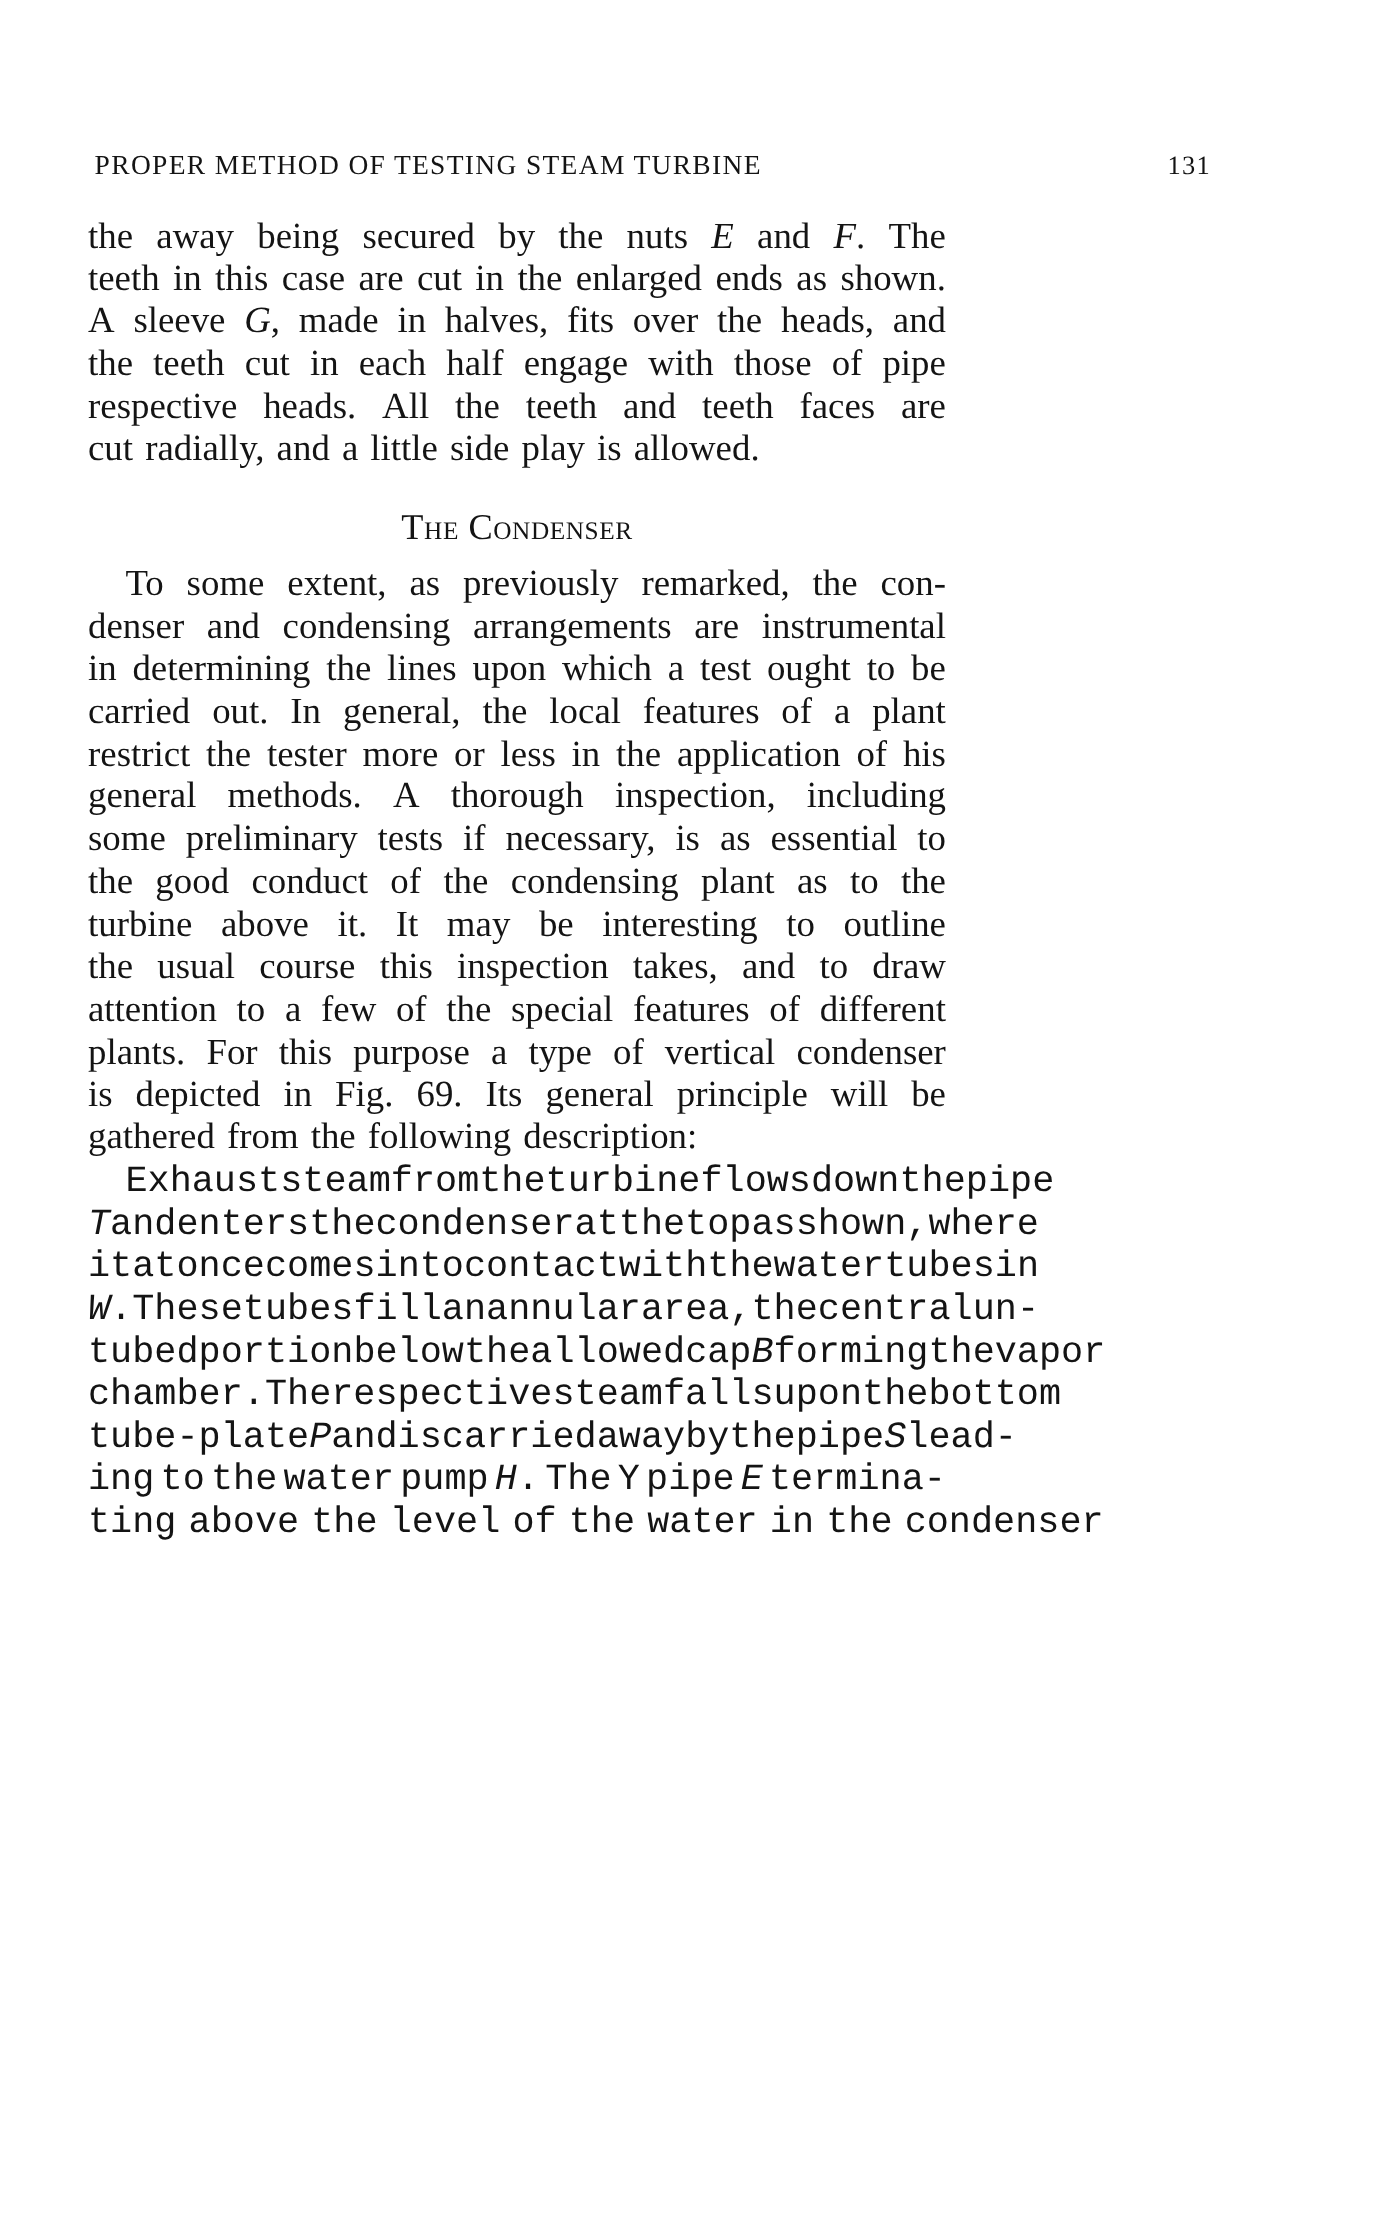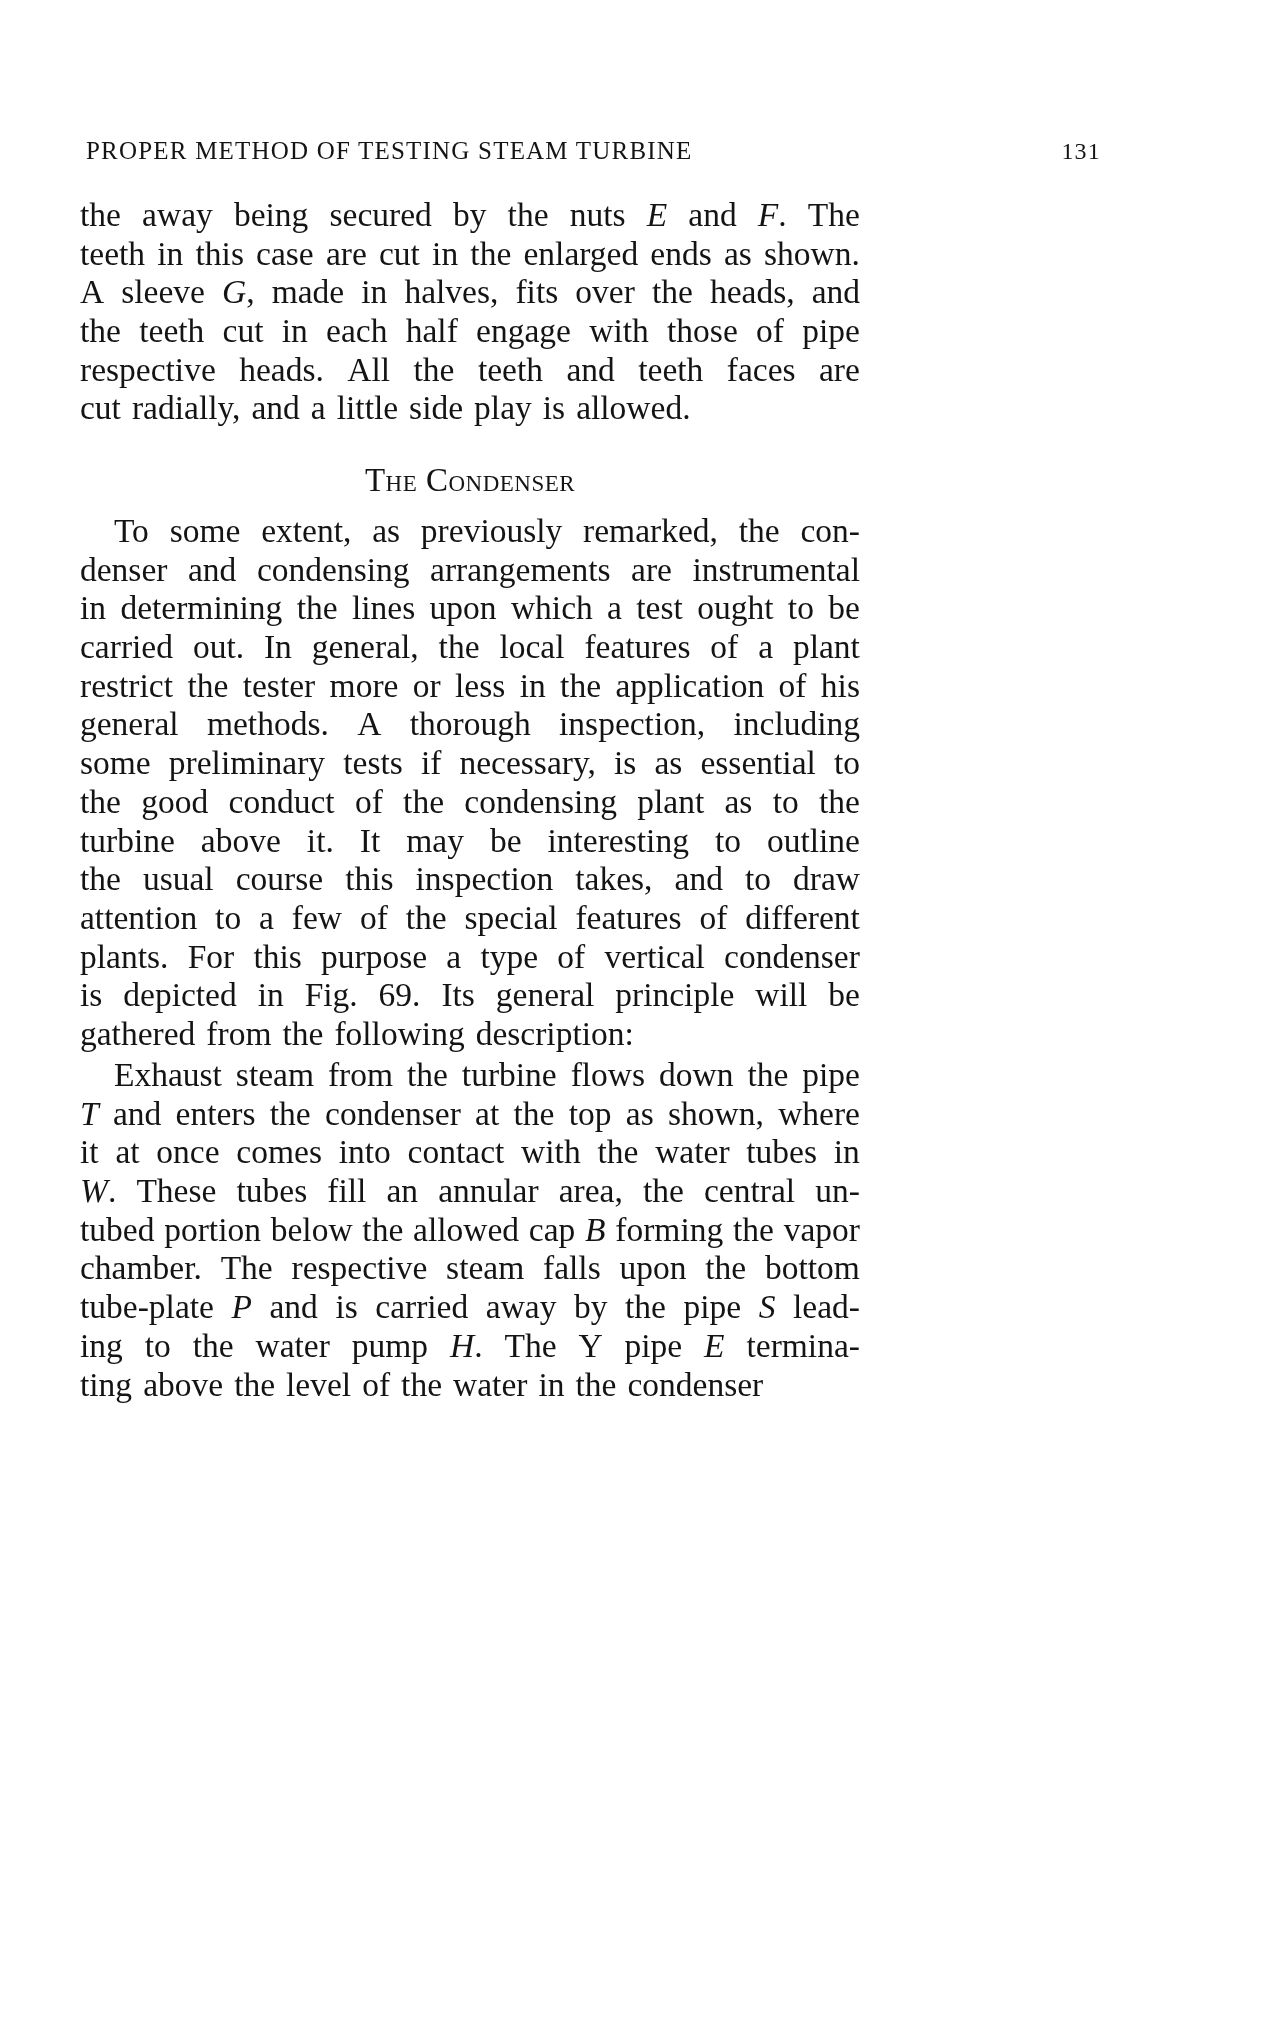--- a/index.html
+++ b/index.html
@@ -255,21 +255,21 @@
       </div>
       <div class="jline left">
         <span>gathered</span>
         <span>from</span>
         <span>the</span>
         <span>following</span>
         <span>description:</span>
       </div>
     </div>
 
-  <div class="block" id="p3" style="top:1056px;">
+  <div class="block" id="p3" style="top:1056px;font-family:Liberation Mono, monospace;">
       <div class="jline indent">
         <span>Exhaust</span>
         <span>steam</span>
         <span>from</span>
         <span>the</span>
         <span>turbine</span>
         <span>flows</span>
         <span>down</span>
         <span>the</span>
         <span>pipe</span>

